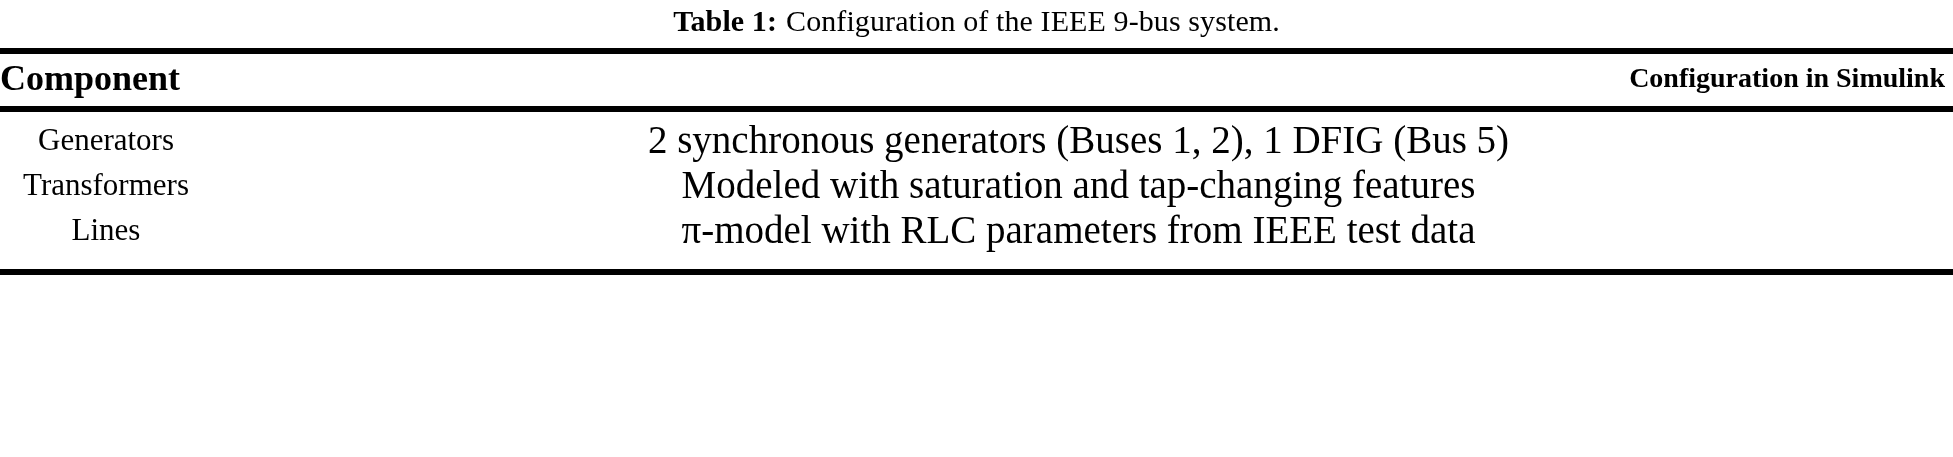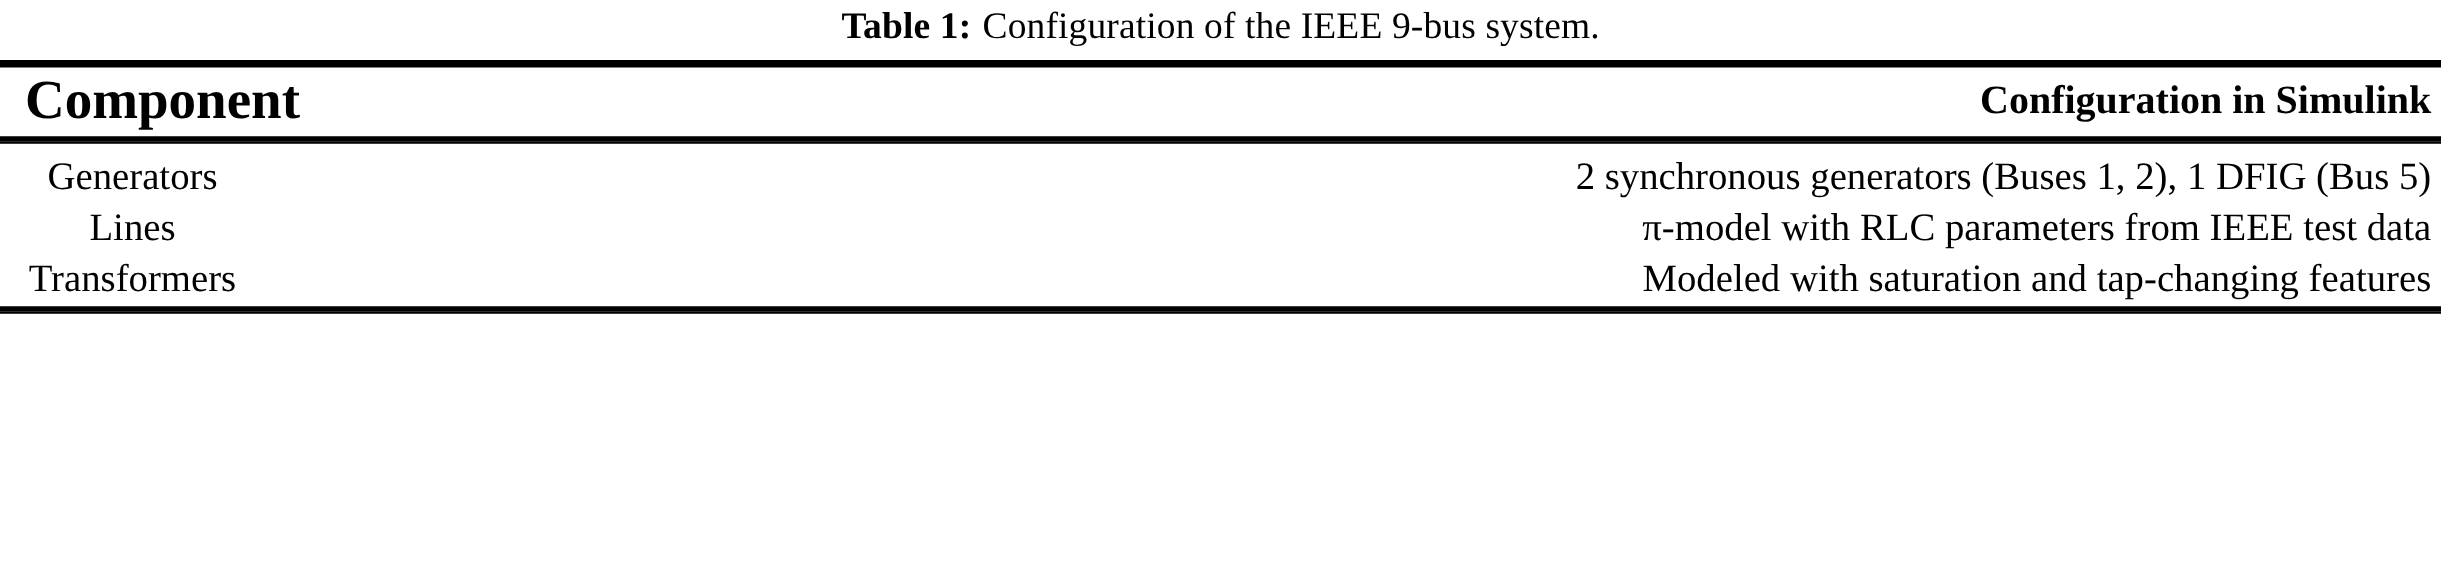--- a/index.html
+++ b/index.html
@@ -63,48 +63,48 @@
 
   table.data th,
   table.data td {
     padding: 0;
     border: 0;
     white-space: nowrap;
   }
   table.data th.head-component {
     text-align: left;
     font-weight: bold;
-    font-size: 44px;
+    font-size: 36px;
     height: 48px;
     vertical-align: middle;
-    padding-left: 20px;
+    padding-left: 0;
   }
   table.data th.head-config {
     text-align: right;
     font-weight: bold;
-    font-size: 32px;
+    font-size: 28px;
     height: 48px;
     vertical-align: middle;
     padding-right: 8px;
   }
   table.data td.cell-component {
     text-align: center;
     height: 41px;
     vertical-align: middle;
     font-size: 31px;
   }
   table.data td.cell-config {
-    text-align: right;
+    text-align: center;
     height: 41px;
     vertical-align: middle;
-    font-size: 31px;
+    font-size: 39px;
     padding-right: 8px;
   }
   .head-wrap { padding-bottom: 4px; }
-  .body-wrap { padding-top: 5px; padding-bottom: 2px; }
+  .body-wrap { padding-top: 5px; padding-bottom: 17px; }
 </style>
 </head>
 <body>
 
 <div class="table-figure">
 
   <div class="caption">
     <span class="caption-label">Table 1:</span><span class="caption-text">Configuration of the IEEE 9-bus system.</span>
   </div>
 
@@ -132,26 +132,26 @@
       <colgroup>
         <col class="c-component">
         <col class="c-config">
       </colgroup>
       <tbody>
         <tr>
           <td class="cell-component">Generators</td>
           <td class="cell-config">2 synchronous generators (Buses 1, 2), 1 DFIG (Bus 5)</td>
         </tr>
         <tr>
+          <td class="cell-component">Transformers</td>
+          <td class="cell-config">Modeled with saturation and tap-changing features</td>
+        </tr>
+        <tr>
           <td class="cell-component">Lines</td>
           <td class="cell-config">π-model with RLC parameters from IEEE test data</td>
-        </tr>
-        <tr>
-          <td class="cell-component">Transformers</td>
-          <td class="cell-config">Modeled with saturation and tap-changing features</td>
         </tr>
       </tbody>
     </table>
   </div>
 
   <div class="rule-bottom"></div>
 
 </div>
 
 </body></html>

